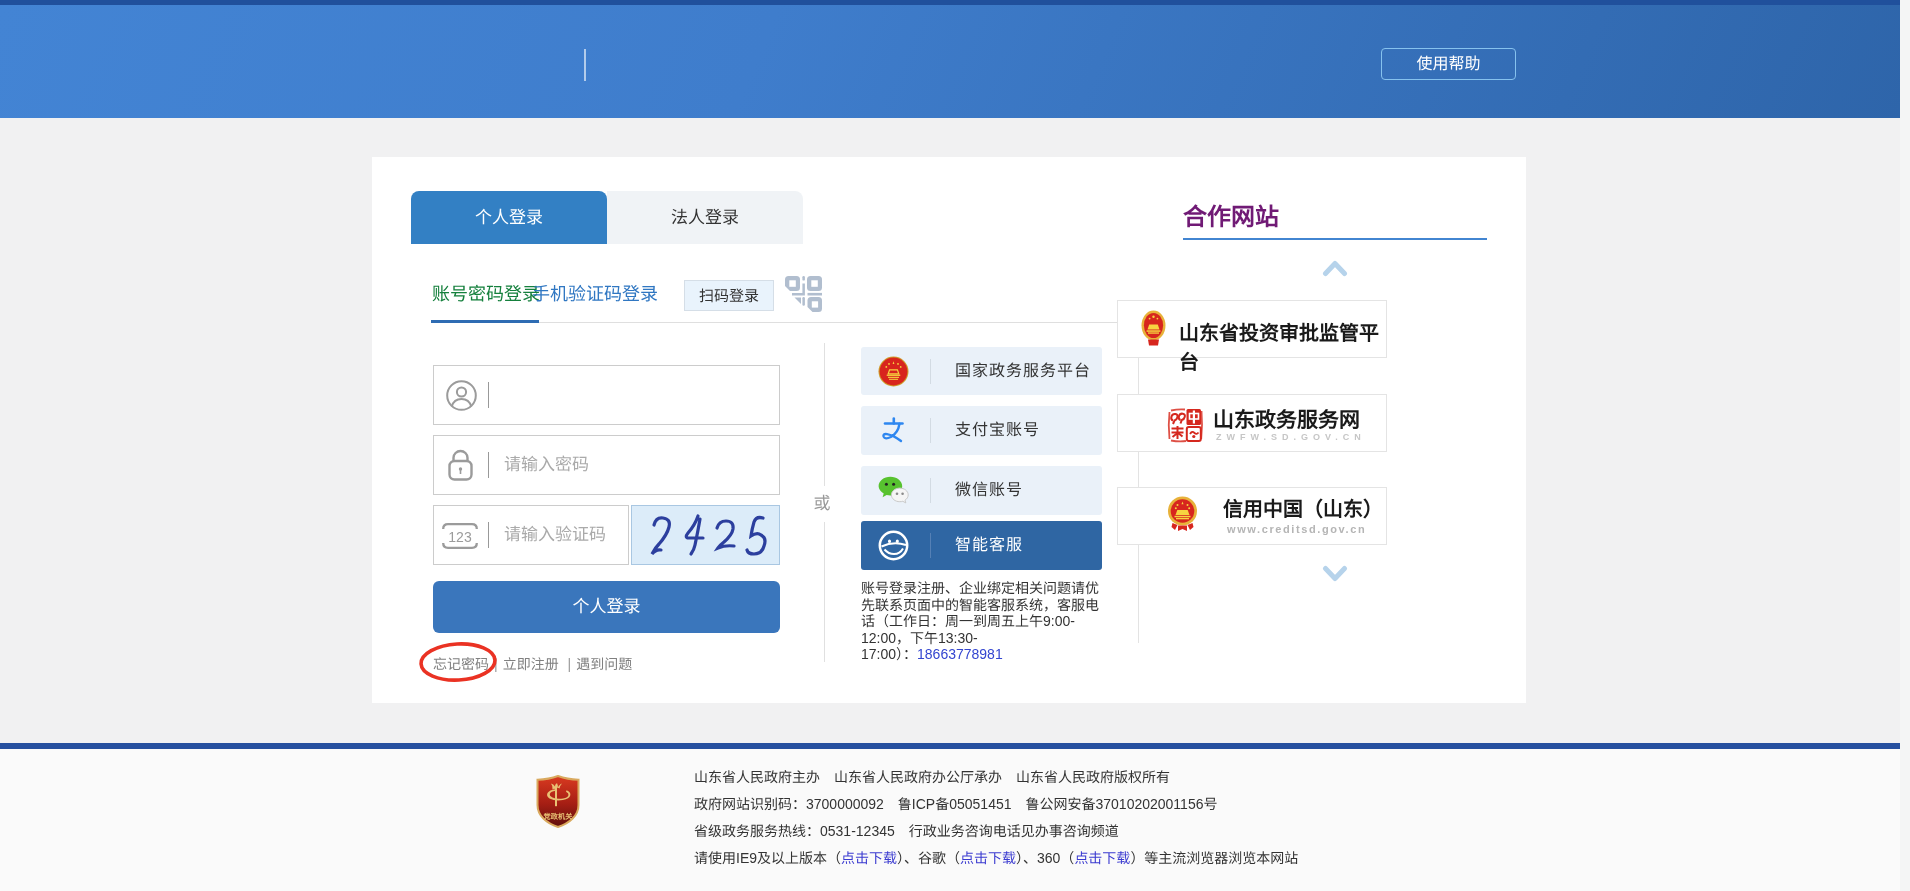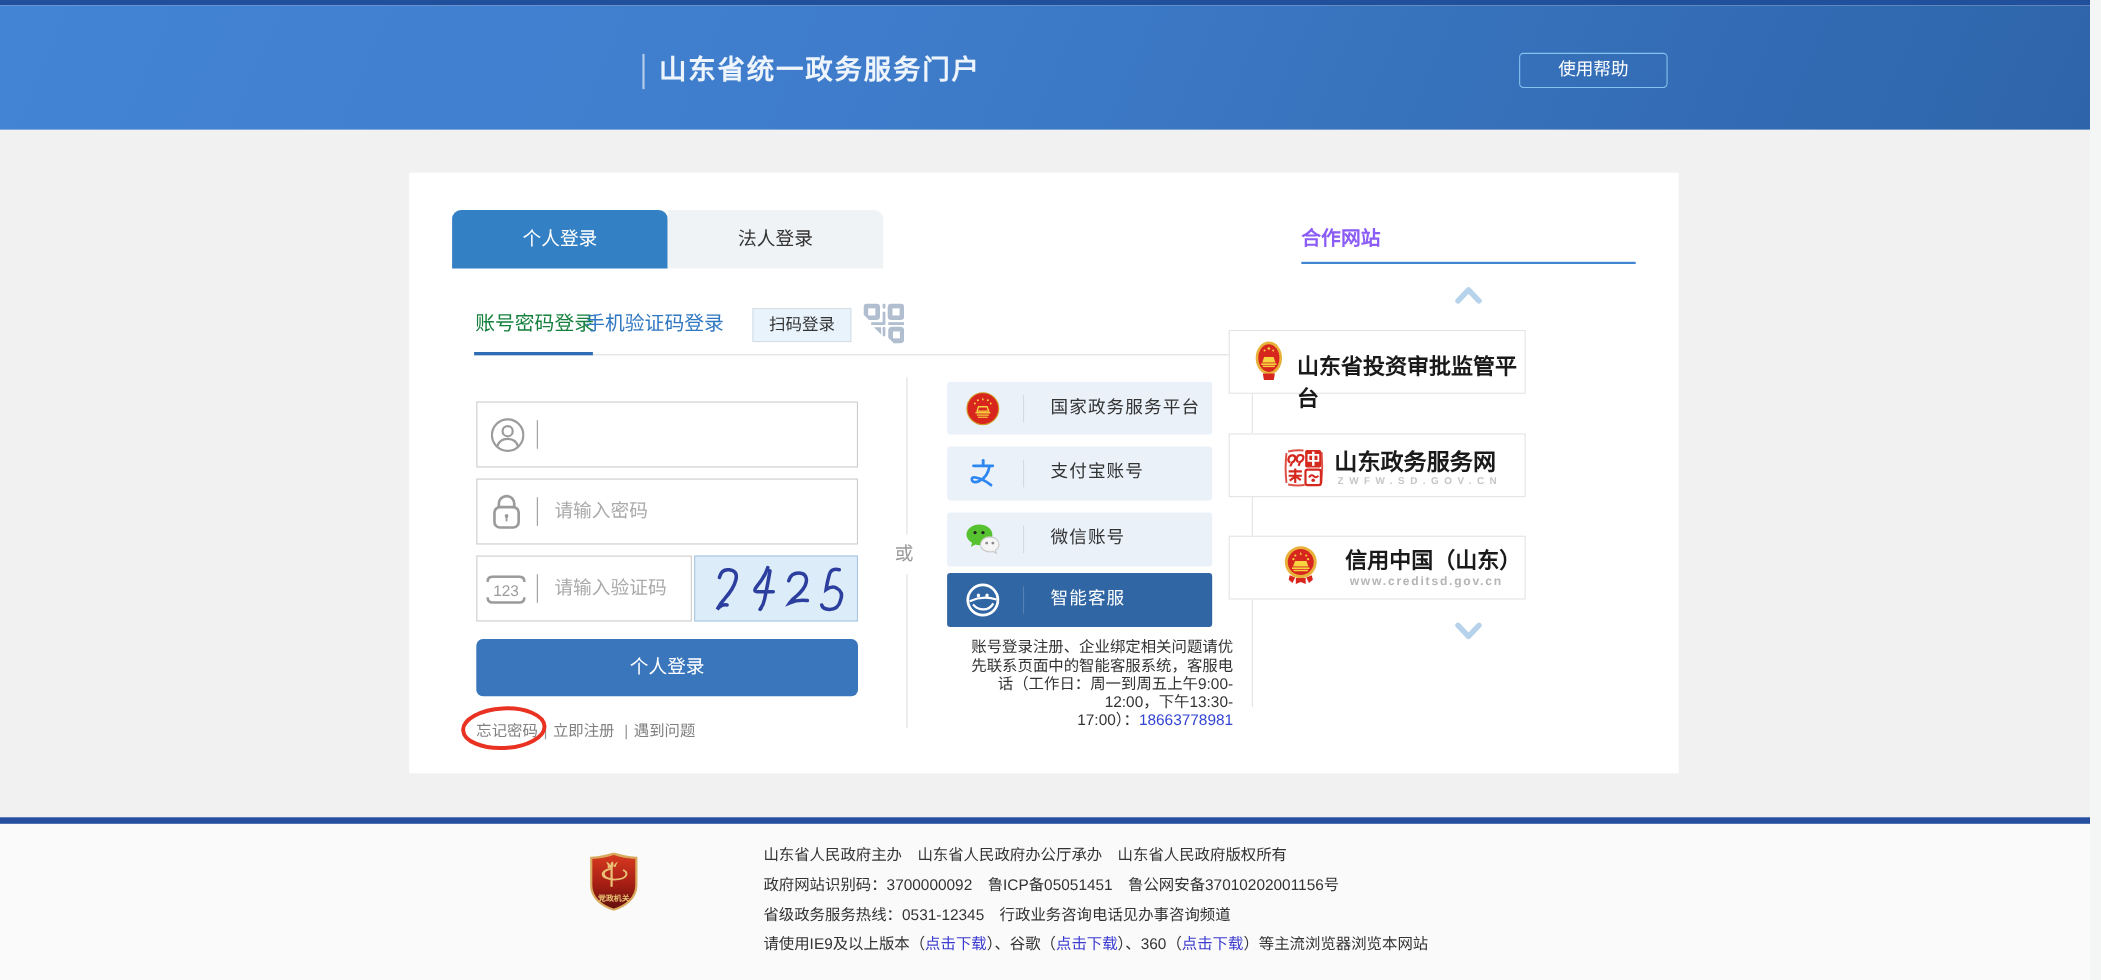--- a/index.html
+++ b/index.html
@@ -63,28 +63,28 @@
 .sbtn { left:861px; width:241px; height:48px; background:#eaf1f9; border-radius:3px; }
 #sb1 { top:347px;padding-left:28px; }
 #sb2 { top:406px; height:49px; }
 #sb3 { top:466px; height:49px; }
 #sb4 { top:521px; height:49px; background:#2f66a3; }
 .sbtn .sic { position:absolute; left:17px; top:9px; }
 .sbtn .sdv { position:absolute; left:69px; top:12px; width:1px; height:25px; background:#d3dbe3; }
 #sb4 .sdv { background:#5580b5; }
 .sbtn .stx { position:absolute; left:94px; top:0; font-size:16px; color:#333; line-height:48px; letter-spacing:1px; }
 #sb4 .stx { color:#fff; }
-#helptext { left:861px; top:580px; width:260px; font-size:14px; line-height:16.6px; color:#333;text-align:right; }
+#helptext { left:861px; top:580px; width:260px; font-size:14px; line-height:16.6px; color:#333; }
 #helptext .tel { color:#3345d0; }
 
 
 #vdiv2 { left:1138px; top:343px; width:1px; height:300px; background:#e3e3e3; }
 
 
-#sbtitle { left:1183px; top:206px; font-size:18px; font-weight:bold; color:#8b5cf6; line-height:22px; }
+#sbtitle { left:1183px; top:206px; font-size:24px; font-weight:bold; color:#701a75; line-height:22px; }
 #sbrule { left:1183px; top:238px; width:304px; height:2px; background:#4285d1; }
 .chev { left:1322px; }
 #chevup { top:258px; }
 #chevdn { top:564px; }
 .pbox { left:1117px; width:270px; height:58px; background:#fff; border:1px solid #e4e4e4; }
 #pb1 { top:300px; }
 #pb2 { top:394px; }
 #pb3 { top:487px; }
 .pserif { font-family:"Liberation Serif", serif; font-weight:bold; color:#1a1a1a; }
 #pb1 .t { position:absolute; left:61px; top:16px; font-size:20px; }
@@ -102,21 +102,20 @@
 #badge { left:536px; top:26px; }
 #ftext { left:694px; top:15px; font-size:14px; line-height:27px; color:#333; }
 #ftext .lnk { color:#3a3ad0; }
 #rightstrip { left:1900px; top:0; width:10px; height:891px; background:#f4f5f5; }
 </style>
 </head>
 <body>
 <div class="abs" id="topstrip"></div>
 <div class="abs" id="header">
   <div class="abs" id="brand-div"></div>
-  <div class="abs" id="subtitle">山东省统一政务服务门户</div>
   <div class="abs" id="helpbtn">使用帮助</div>
 </div>
 <div class="abs" id="main"></div>
 <div class="abs" id="card"></div>
 <div class="abs" id="tab1">个人登录</div>
 <div class="abs" id="tab2">法人登录</div>
 <div class="abs" id="subtab1">账号密码登录</div>
 <div class="abs" id="subtab2">手机验证码登录</div>
 <div class="abs" id="scanbox">扫码登录</div>
 <div class="abs" id="qricon"><svg width="37" height="37" viewBox="0 0 37 37" fill="#b1becf">

